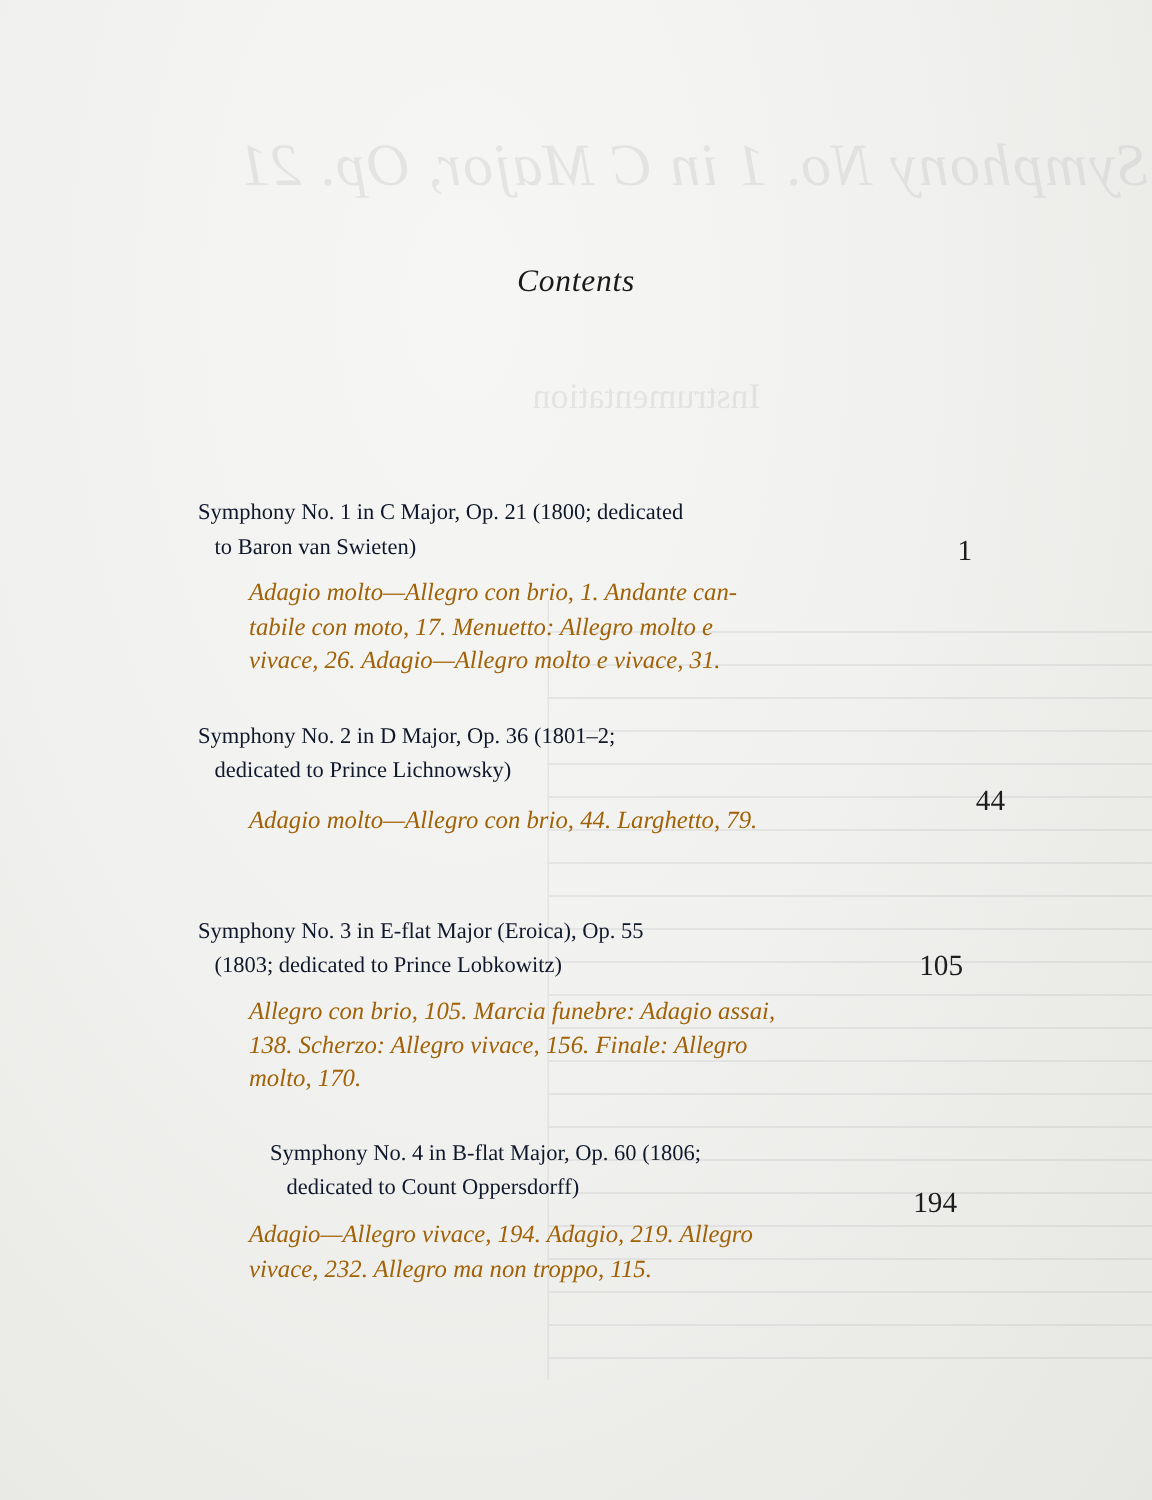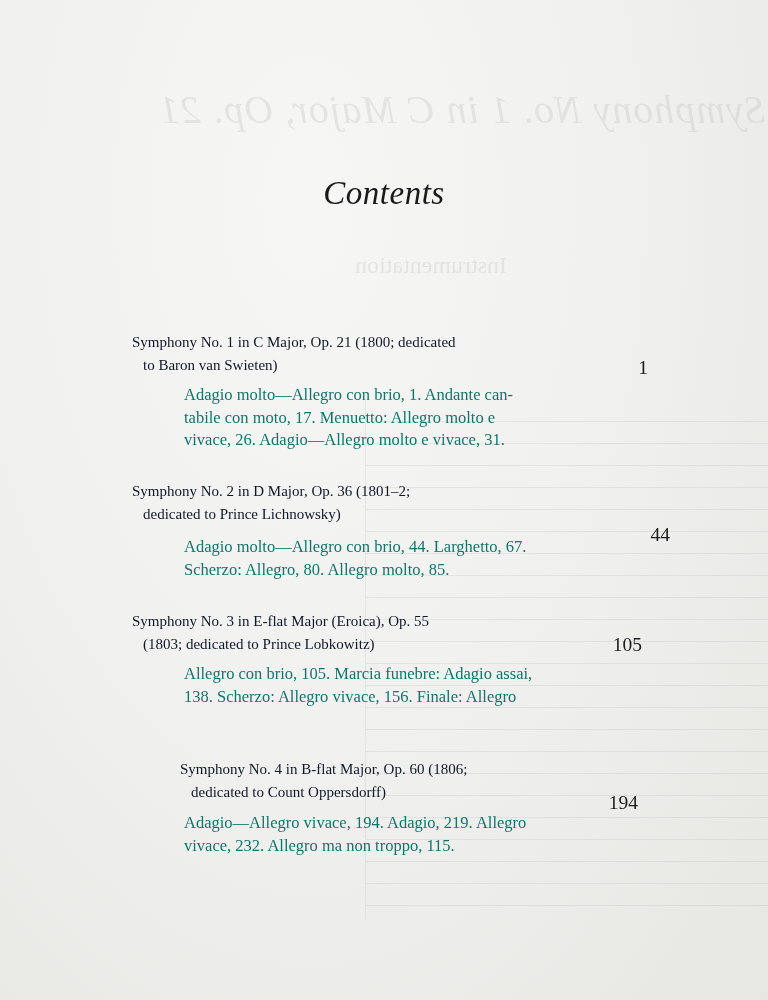--- a/index.html
+++ b/index.html
@@ -53,21 +53,21 @@
       background-image:
         repeating-linear-gradient(to bottom, transparent 0, transparent 21px, #a5a7aa 21px, #a5a7aa 22px);
       border-left: 1px solid #a5a7aa;
     }
     .heading {
       position: absolute;
       top: 175px;
       left: 0;
       width: 768px;
       text-align: center;
-      font-size: 33px;
+      font-size: 21px;
       font-style: italic;
       letter-spacing: 0.5px;
       color: #1a1a1c;
     }
     .entry {
       position: absolute;
       left: 0;
       width: 768px;
     }
     .entry-title {
@@ -84,25 +84,26 @@
     }
     .entry-page {
       position: absolute;
       width: 60px;
       text-align: right;
       font-size: 19.5px;
       color: #1d1d20;
     }
     .entry-movements {
       position: absolute;
-      left: 184px;
+      left: 166px;
       width: 400px;
       font-size: 16.5px;
       line-height: 22.5px;
-      color: #0f766e;
+      font-style: italic;
+      color: #a16207;
       text-align: justify;
     }
   </style>
 </head>
 <body>
 
 <div class="bleed bleed-title">Symphony No. 1 in C Major, Op. 21</div>
 <div class="bleed bleed-sub">Instrumentation</div>
 <div class="bleed-rules"></div>
 
@@ -121,34 +122,34 @@
   </div>
 </div>
 
 <div class="entry">
   <div class="entry-title" style="top:480px;">
     <span>Symphony No. 2 in D Major, Op. 36 (1801–2;</span>
     <span class="l2">dedicated to Prince Lichnowsky)</span>
   </div>
   <div class="entry-page" style="top:492px; left:610px;margin-top:32px;">44</div>
   <div class="entry-movements" style="top:536px;">
-    <div>Adagio molto—Allegro con brio, 44. Larghetto, 67.</div>
-    <div>Scherzo: Allegro, 80. Allegro molto, 85.</div>
+    <div>Adagio molto—Allegro con brio, 44. Larghetto, 79.</div>
   </div>
 </div>
 
 <div class="entry">
   <div class="entry-title" style="top:610px;">
     <span>Symphony No. 3 in E-flat Major (Eroica), Op. 55</span>
     <span class="l2">(1803; dedicated to Prince Lobkowitz)</span>
   </div>
   <div class="entry-page" style="top:634px; left:582px;">105</div>
   <div class="entry-movements" style="top:663px;">
     <div>Allegro con brio, 105. Marcia funebre: Adagio assai,</div>
     <div>138. Scherzo: Allegro vivace, 156. Finale: Allegro</div>
+    <div>molto, 170.</div>
   </div>
 </div>
 
 <div class="entry">
   <div class="entry-title" style="top:758px;margin-left:48px;">
     <span>Symphony No. 4 in B-flat Major, Op. 60 (1806;</span>
     <span class="l2">dedicated to Count Oppersdorff)</span>
   </div>
   <div class="entry-page" style="top:782px; left:578px;margin-top:10px;">194</div>
   <div class="entry-movements" style="top:812px;">

